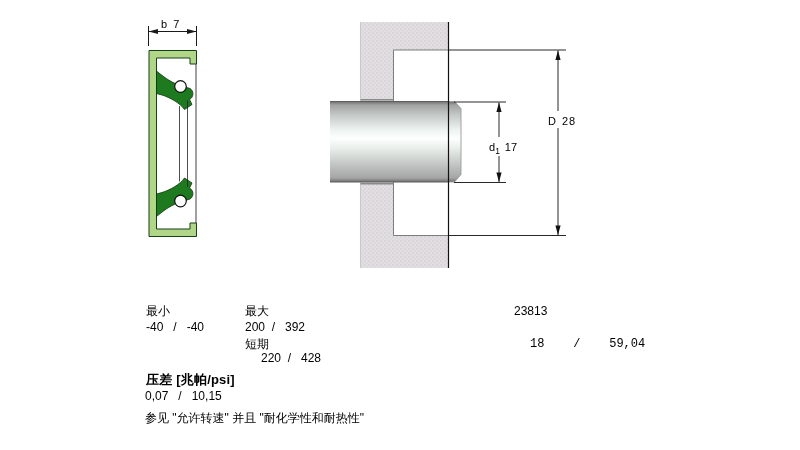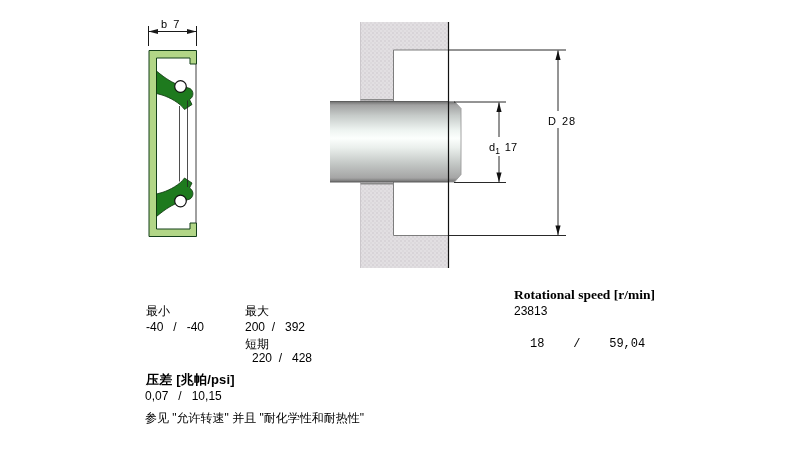--- a/index.html
+++ b/index.html
@@ -95,27 +95,26 @@
     <text x="489" y="150.5"><tspan>d</tspan><tspan dy="3.5" font-size="8.5">1</tspan><tspan dy="-3.5" dx="5">17</tspan></text>
   </g>
 </svg>
 
 <div class="abs" style="left:146px;top:287px;width:250px;height:90px;">
   <div class="abs lbl" style="left:0;top:16px;">最小</div>
   <div class="abs lbl" style="left:99px;top:16px;">最大</div>
   <div class="abs val" style="left:0;top:33px;">-40   /   -40</div>
   <div class="abs val" style="left:99px;top:33px;">200  /   392</div>
   <div class="abs lbl" style="left:99px;top:49px;">短期</div>
-  <div class="abs val" style="left:106px;top:64px;text-align:center;">220  /   428</div>
+  <div class="abs val" style="left:115px;top:64px;text-align:center;">220  /   428</div>
 </div>
 
 <div class="abs" style="left:146px;top:371px;width:250px;height:36px;">
   <div class="abs cjk-h" style="left:0;top:0;">压差 [兆帕/psi]</div>
   <div class="abs val" style="left:-1px;top:18px;">0,07   /   10,15</div>
 </div>
 
 <div class="abs val" style="left:145px;top:410px;">参见 "允许转速" 并且 "耐化学性和耐热性"</div>
 
 <div class="abs" style="left:514px;top:287px;width:260px;height:70px;">
-  <div class="abs serif-h" style="left:0;top:0;">Rotational speed [r/min]</div>
   <div class="abs val" style="left:0;top:17px;">23813</div>
   <div class="abs val" style="left:16px;top:50px;font-family:Liberation Mono, monospace;">18    /    59,04</div>
 </div>
 
 </body></html>

